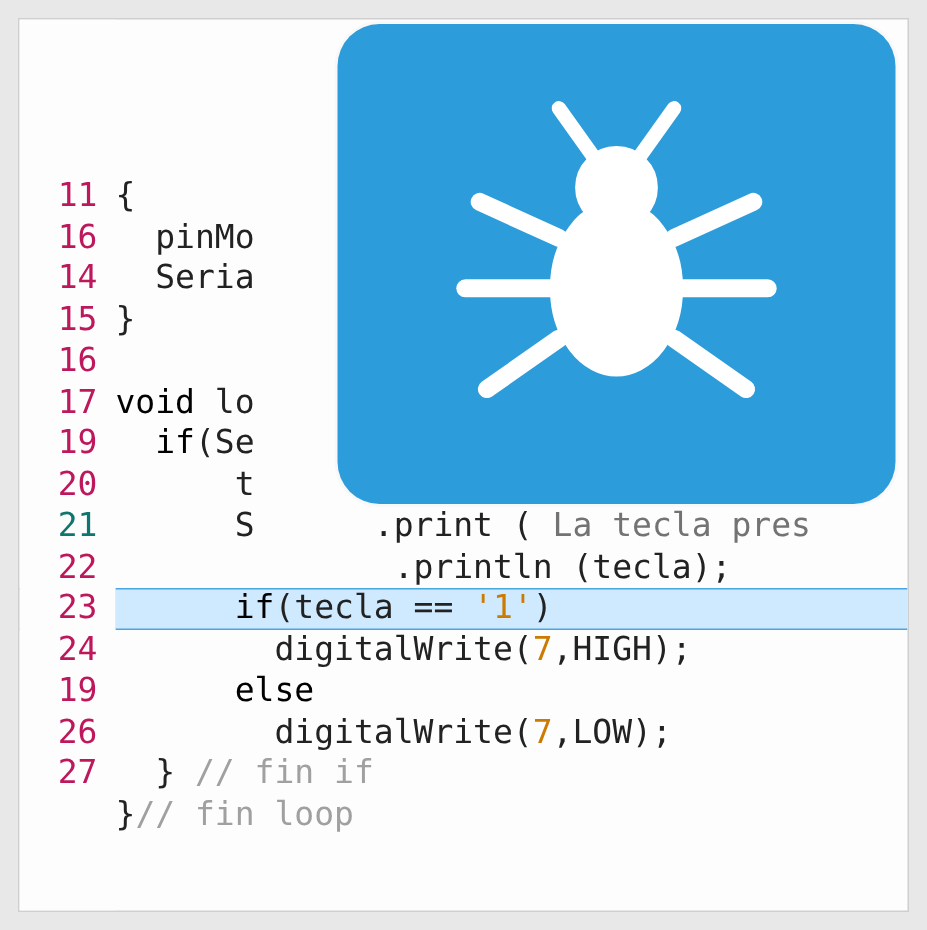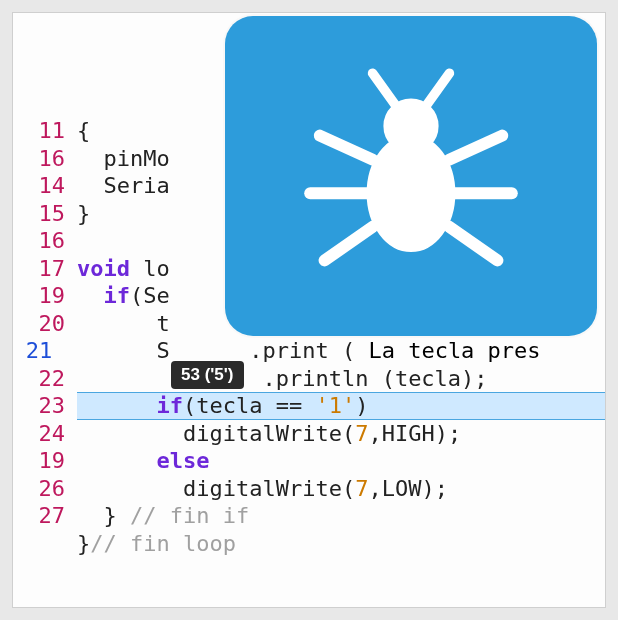--- a/index.html
+++ b/index.html
@@ -39,26 +39,26 @@
       line-height: 27.5px;
     }
     .ln {
       color: #be185d;
       text-align: right;
       padding-right: 12px;
       height: 27.5px;
       line-height: 27.5px;
       font-size: 22px;
     }
-    .ln.current { color: #1d4ed8; font-weight: 500; text-align: center; }
+    .ln.current { color: #0f766e; font-weight: 500; }
     .code { color: #222; }
-    .kw { color: #6d28d9; font-weight: 700; }
+    .kw { color: #000000; font-weight: 400; }
     .num { color: #cc7a00; }
     .char { color: #cc7a00; }
-    .str { color: #000000; }
+    .str { color: #737373; }
     .cm { color: #a0a0a0; }
     .current-line-bg {
       position: absolute;
       left: 0; right: 0;
       height: 28px;
       top: calc(104px + 10 * 27.5px);
       background: #cfe9ff;
       border-top: 1px solid #4aa6e0;
       border-bottom: 1px solid #4aa6e0;
     }
@@ -127,21 +127,20 @@
       <div class="ln">22</div>
       <div class="ln">23</div>
       <div class="ln">24</div>
       <div class="ln">19</div>
       <div class="ln">26</div>
       <div class="ln">27</div>
     </div>
 
   <div class="code-area" id="code"><div class="line-row code"><span>{</span></div><div class="line-row code"><span>  pinMo</span></div><div class="line-row code"><span>  Seria</span></div><div class="line-row code"><span>}</span></div><div class="line-row code"><span></span></div><div class="line-row code"><span class="kw">void</span><span> lo</span></div><div class="line-row code"><span>  </span><span class="kw">if</span><span>(Se</span></div><div class="line-row code"><span>      t</span></div><div class="line-row code"><span>      S      .print ( </span><span class="str">La tecla pres</span></div><div class="line-row code"><span>              .println (tecla);</span></div><div class="line-row code"><span>      </span><span class="kw">if</span><span>(tecla == </span><span class="char">'1'</span><span>)</span></div><div class="line-row code"><span>        digitalWrite(</span><span class="num">7</span><span>,HIGH);</span></div><div class="line-row code"><span>      </span><span class="kw">else</span></div><div class="line-row code"><span>        digitalWrite(</span><span class="num">7</span><span>,LOW);</span></div><div class="line-row code"><span>  } </span><span class="cm">// fin if</span></div><div class="line-row code"><span>}</span><span class="cm">// fin loop</span></div><div class="line-row code"><span></span></div></div>
 
-  <div class="tooltip">53 ('5')</div>
 
   <div class="bug-panel">
     <span>
       <svg viewBox="0 0 100 100">
         <g fill="#ffffff" stroke="#ffffff">
 
           <ellipse cx="50" cy="58" rx="18" ry="24"></ellipse>
 
           <circle cx="50" cy="30" r="11"></circle>
 

